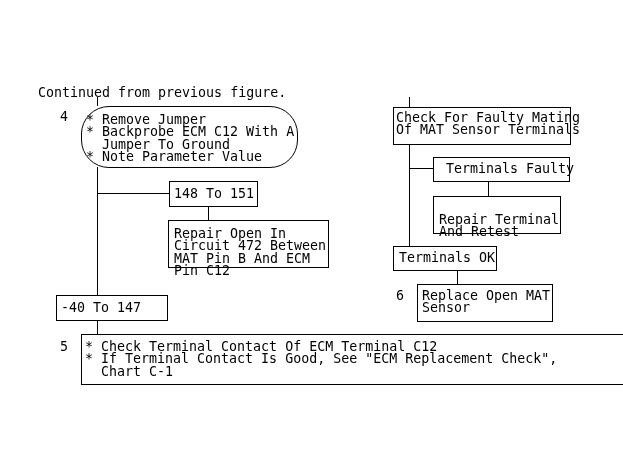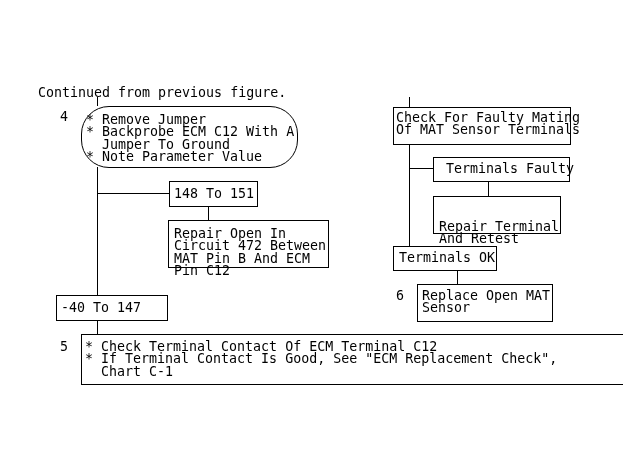--- a/index.html
+++ b/index.html
@@ -58,21 +58,21 @@
 
   <div class="box" style="left:81px; top:334px; width:574px; height:51px; padding:6px 0 0 3px;">* Check Terminal Contact Of ECM Terminal C12
 * If Terminal Contact Is Good, See "ECM Replacement Check",
   Chart C-1</div>
 
   <div class="box" style="left:393px; top:107px; width:178px; height:38px; padding:4px 0 0 2px;">Check For Faulty Mating
 Of MAT Sensor Terminals</div>
 
   <div class="box vcenter" style="left:433px; top:157px; width:137px; height:25px; padding-left:12px;">Terminals Faulty</div>
 
-  <div class="box" style="left:433px; top:196px; width:128px; height:38px; padding:24px 0 0 5px;">Repair Terminal
+  <div class="box" style="left:433px; top:196px; width:128px; height:38px; padding:17px 0 0 5px;">Repair Terminal
 And Retest</div>
 
   <div class="box vcenter" style="left:393px; top:246px; width:104px; height:25px; padding-left:5px;">Terminals OK</div>
 
   <div class="box" style="left:417px; top:284px; width:136px; height:38px; padding:5px 0 14px 4px;">Replace Open MAT
 Sensor</div>
 
 </div>
 
 </body></html>

